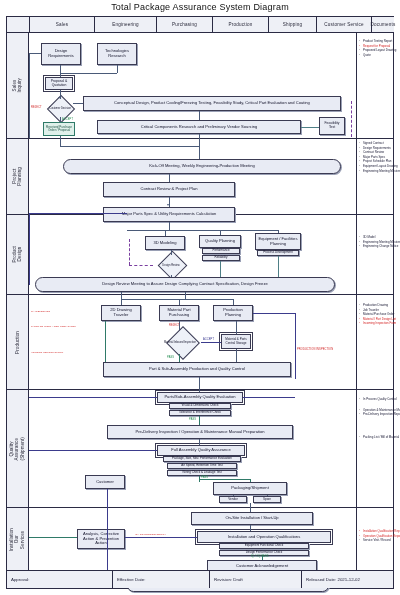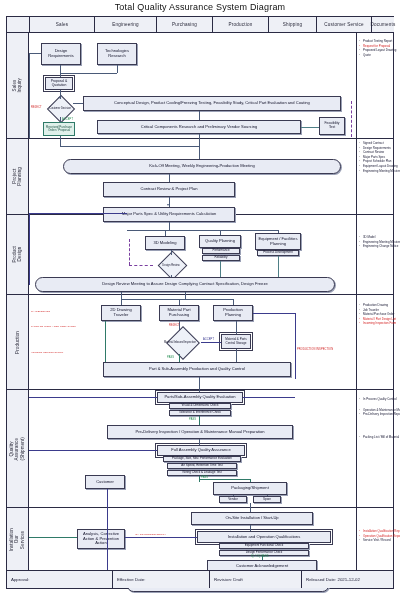--- a/index.html
+++ b/index.html
@@ -84,21 +84,21 @@
   .footer .fc{position:absolute;top:0;height:100%;border-left:1px solid #2b2b44;
        box-sizing:border-box;display:flex;align-items:center;padding-left:4px;
        font-size:4.4px;color:#23233a;}
   .footer .fc.first{border-left:none;}
 </style>
 </head>
 <body>
 
 <div class="page">
 
-  <div class="title">Total Quality Assurance System Diagram</div>
+  <div class="title">Total Package Assurance System Diagram</div>
 
   <div class="frame">
 
     <div class="hdr">
       <div class="cell first" style="left:0;width:22px;"></div>
       <div class="cell" style="left:22px;width:65px;">Sales</div>
       <div class="cell" style="left:87px;width:62px;">Engineering</div>
       <div class="cell" style="left:149px;width:56px;">Purchasing</div>
       <div class="cell" style="left:205px;width:56px;">Production</div>
       <div class="cell" style="left:261px;width:48px;">Shipping</div>

